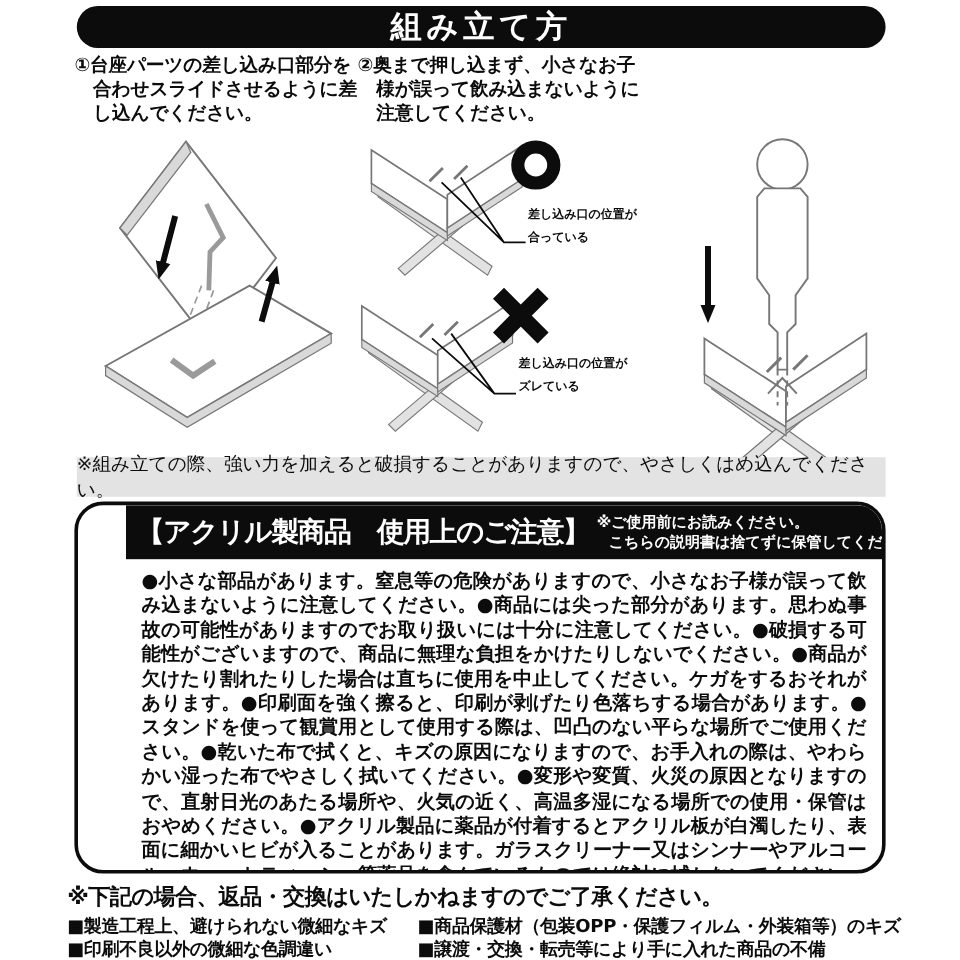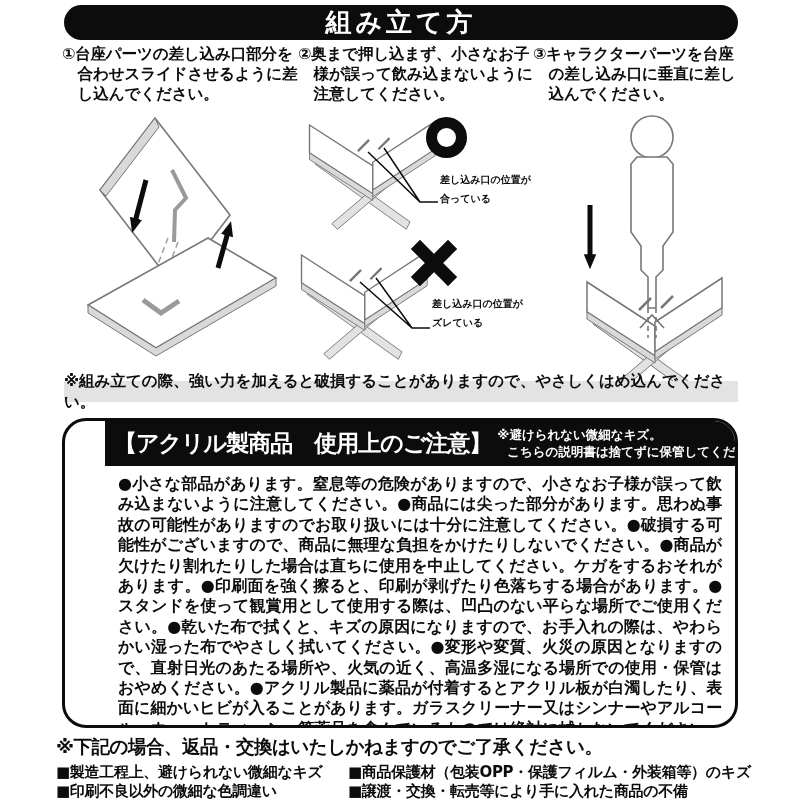--- a/index.html
+++ b/index.html
@@ -12,23 +12,23 @@
              font-size:26px;font-weight:bold;letter-spacing:4px;}
   
   .steps{left:62px;top:44px;width:680px;display:grid;grid-template-columns:236px 235px 205px;}
   .step{font-size:15.6px;line-height:20px;font-weight:bold;
         padding-left:15.6px;text-indent:-15.6px;letter-spacing:-0.2px;}
   
   .diag{overflow:visible;}
   .callout{font-size:10px;line-height:19px;font-weight:bold;width:100px;}
   .ok-ring{width:19px;height:19px;border:11px solid #0c0c0c;border-radius:50%;}
   
-  .note-bar{left:64px;top:381px;width:674px;height:21px;background:#e3e3e3;
+  .note-bar{left:64px;top:381px;width:674px;height:33px;background:#e3e3e3;
             display:flex;align-items:center;justify-content:center;
-            font-size:15.5px;font-weight:bold;}
+            font-size:15.5px;font-weight:normal;}
   
   .notice{left:62px;top:418px;width:676px;height:310px;border:3px solid #0c0c0c;
           border-radius:24px;overflow:hidden;box-sizing:border-box;background:#fff;padding-left:40px;}
   .notice-head{background:#0c0c0c;color:#fff;height:45px;display:flex;align-items:center;padding:0 9px;}
   .notice-title{font-size:23px;font-weight:bold;letter-spacing:-1px;white-space:nowrap;}
   .notice-sub{margin-left:6px;font-size:12.5px;font-weight:bold;line-height:1.3;white-space:nowrap;}
   .notice-sub .l2{padding-left:10px;}
   .notice-body{padding:8px 13px 0 13px;font-size:16px;line-height:20.4px;font-weight:bold;
                text-align:justify;letter-spacing:-0.2px;}
   
@@ -59,21 +59,20 @@
     </defs>
   </svg>
 
   <div class="abs title-bar">
     <span>組み立て方</span>
   </div>
 
   <div class="abs steps">
     <div class="step">①台座パーツの差し込み口部分を合わせスライドさせるように差し込んでください。</div>
     <div class="step">②奥まで押し込まず、小さなお子様が誤って飲み込まないように注意してください。</div>
-    <div class="step">③キャラクターパーツを台座の差し込み口に垂直に差し込んでください。</div>
   </div>
 
   <svg class="abs diag" style="left:58px;top:110px" width="234" height="252" viewBox="0 0 234 252">
     <polygon points="97,8 172,105 117,177 42,80" fill="#fff" stroke="#777" stroke-width="1.6"></polygon>
     <polygon points="97,8 42,80 48,86 101,17" fill="#d9d9d9" stroke="#777" stroke-width="1"></polygon>
     <path d="M114,60 L128,88 L117,100 L116,132" fill="none" stroke="#9a9a9a" stroke-width="4"></path>
     <path d="M110,128 L92,175 M120,132 L102,180" stroke="#999" stroke-width="1.4" stroke-dasharray="6 4" fill="none"></path>
     <polygon points="30,195 150,128 218,168 98,238" fill="#fff" stroke="#777" stroke-width="1.6"></polygon>
     <polygon points="30,195 98,238 218,168 218,176 98,246 30,203" fill="#d9d9d9" stroke="#777" stroke-width="1"></polygon>
     <path d="M85,190 L103,203 L121,191" fill="none" stroke="#9a9a9a" stroke-width="5"></path>
@@ -111,21 +110,21 @@
   </svg>
 
   <div class="abs note-bar">
     <span>※組み立ての際、強い力を加えると破損することがありますので、やさしくはめ込んでください。</span>
   </div>
 
   <div class="abs notice">
     <div class="notice-head">
       <span class="notice-title">【アクリル製商品　使用上のご注意】</span>
       <span class="notice-sub">
-        <span style="display:block">※避けられない微細なキズ。</span>
+        <span style="display:block">※ご使用前にお読みください。</span>
         <span style="display:block" class="l2">こちらの説明書は捨てずに保管してください。</span>
       </span>
     </div>
     <div class="notice-body">●小さな部品があります。窒息等の危険がありますので、小さなお子様が誤って飲み込まないように注意してください。●商品には尖った部分があります。思わぬ事故の可能性がありますのでお取り扱いには十分に注意してください。●破損する可能性がございますので、商品に無理な負担をかけたりしないでください。●商品が欠けたり割れたりした場合は直ちに使用を中止してください。ケガをするおそれがあります。●印刷面を強く擦ると、印刷が剥げたり色落ちする場合があります。●スタンドを使って観賞用として使用する際は、凹凸のない平らな場所でご使用ください。●乾いた布で拭くと、キズの原因になりますので、お手入れの際は、やわらかい湿った布でやさしく拭いてください。●変形や変質、火災の原因となりますので、直射日光のあたる場所や、火気の近く、高温多湿になる場所での使用・保管はおやめください。●アクリル製品に薬品が付着するとアクリル板が白濁したり、表面に細かいヒビが入ることがあります。ガラスクリーナー又はシンナーやアルコール、ウェットティッシュ等薬品を含んでいるものでは絶対に拭かないでください。●構造上、本体部分と台座部分は固定されません。</div>
   </div>
 
   <div class="abs ret-head">※下記の場合、返品・交換はいたしかねますのでご了承ください。</div>
   <div class="abs ret-grid">
     <div>■製造工程上、避けられない微細なキズ</div>
     <div>■商品保護材（包装OPP・保護フィルム・外装箱等）のキズ</div>

